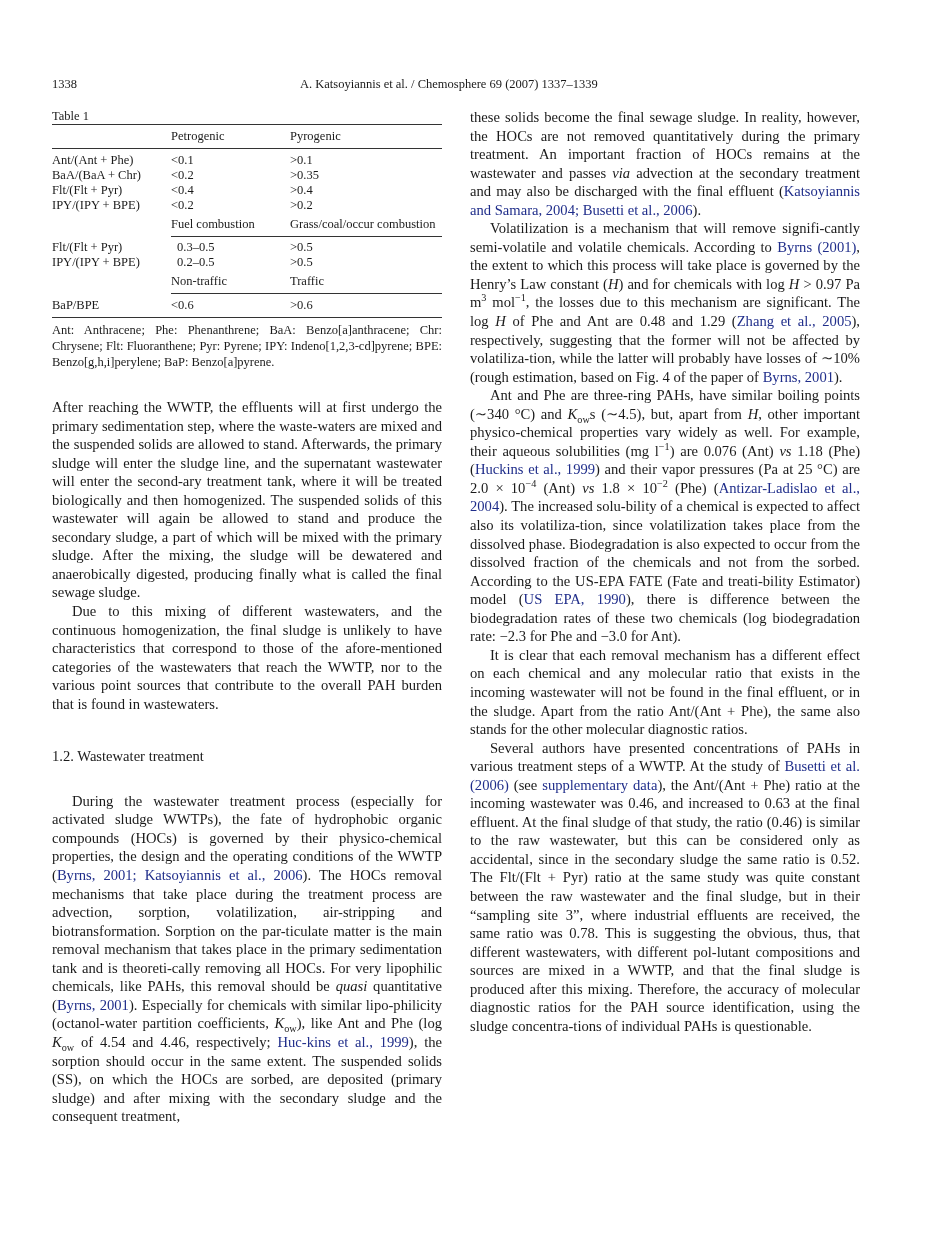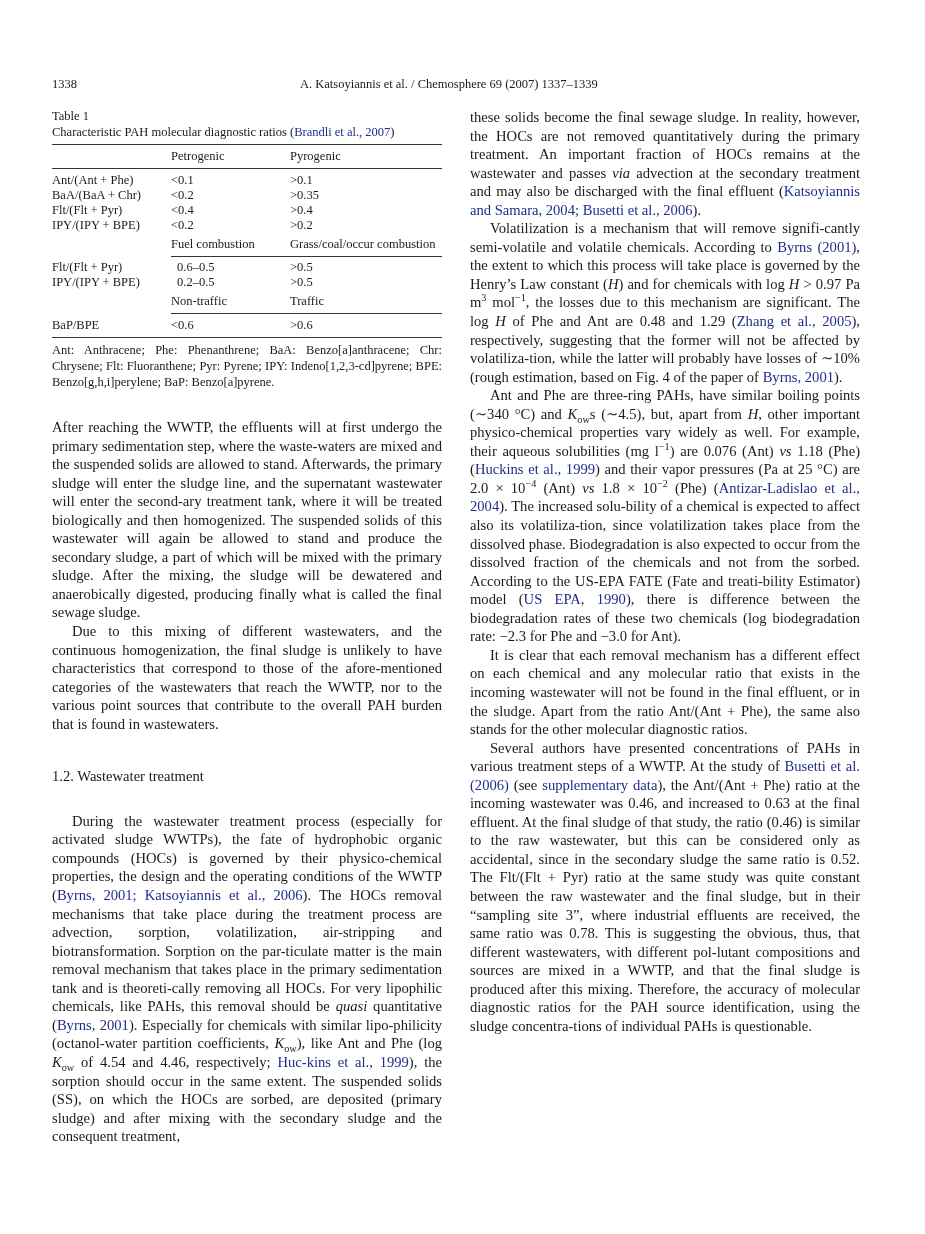--- a/index.html
+++ b/index.html
@@ -30,21 +30,20 @@
   .gap-after-table { height: 28px; }
 </style>
 </head>
 <body>
 
 <div class="page-num">1338</div>
 <div class="running-head">A. Katsoyiannis et al. / Chemosphere 69 (2007) 1337–1339</div>
 
 <div class="col col-left">
   <div class="cap-label">Table 1</div>
-  <div class="cap-title"><span>Characteristic PAH molecular diagnostic ratios (</span><a class="link">Brandli et al., 2007</a><span>)</span></div>
 
   <table class="t1">
     <tbody>
         <tr class="head rule-top rule-full">
       <td class="c1"></td>
       <td class="c2">Petrogenic</td>
       <td class="c3">Pyrogenic</td>
     </tr>
     <tr style="height:4px">
           <td></td>
@@ -76,21 +75,21 @@
       <td class="c2">Fuel combustion</td>
       <td class="c3">Grass/coal/occur combustion</td>
     </tr>
     <tr style="height:4px">
           <td></td>
           <td></td>
           <td></td>
         </tr>
     <tr>
       <td class="c1">Flt/(Flt + Pyr)</td>
-      <td class="c2" style="padding-left:6px">0.6–0.5</td>
+      <td class="c2" style="padding-left:6px">0.3–0.5</td>
       <td class="c3">&gt;0.5</td>
     </tr>
     <tr>
       <td class="c1">IPY/(IPY + BPE)</td>
       <td class="c2" style="padding-left:6px">0.2–0.5</td>
       <td class="c3">&gt;0.5</td>
     </tr>
     <tr class="head rule-sub">
       <td class="c1"></td>
       <td class="c2">Non-traffic</td>

